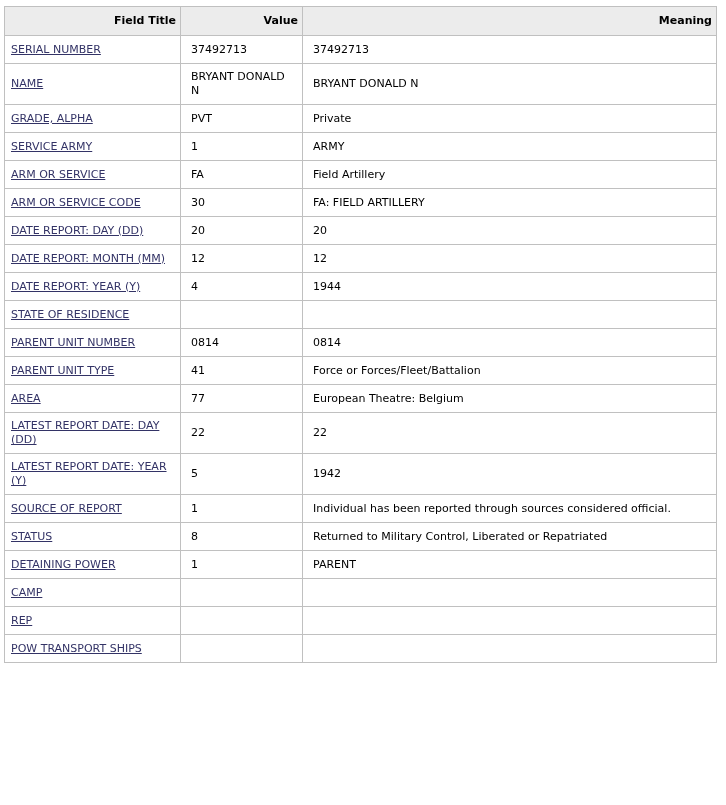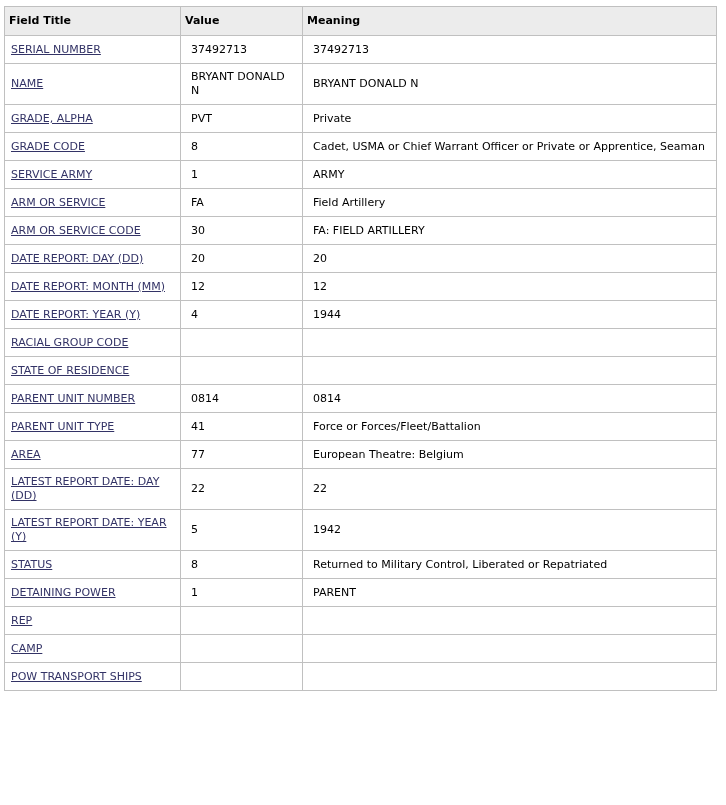--- a/index.html
+++ b/index.html
@@ -21,21 +21,21 @@
   table.records th,
   table.records td {
     border: 1px solid #c0c0c0;
     vertical-align: middle;
     line-height: 14px;
     word-wrap: break-word;
   }
   table.records th {
     background: #ececec;
     font-weight: bold;
-    text-align: left;
+    text-align: right;
     padding: 7px 4px;
     font-size: 11px;
     color: #000000;
   }
   td.field-cell {
     padding: 6px 4px 6px 6px;
     height: 15px;
   }
   td.value-cell {
     padding: 6px 8px 6px 10px;
@@ -85,27 +85,20 @@
   </tr>
 
   <tr>
     <td class="field-cell">
       <a class="field-link" href="#">GRADE, ALPHA</a>
     </td>
     <td class="value-cell">PVT</td>
     <td class="meaning-cell">Private</td>
   </tr>
 
-  <tr>
-    <td class="field-cell">
-      <a class="field-link" href="#">GRADE CODE</a>
-    </td>
-    <td class="value-cell">8</td>
-    <td class="meaning-cell">Cadet, USMA or Chief Warrant Officer or Private or Apprentice, Seaman</td>
-  </tr>
 
   <tr>
     <td class="field-cell">
       <a class="field-link" href="#">SERVICE ARMY</a>
     </td>
     <td class="value-cell">1</td>
     <td class="meaning-cell">ARMY</td>
   </tr>
 
   <tr>
@@ -141,27 +134,20 @@
   </tr>
 
   <tr>
     <td class="field-cell">
       <a class="field-link" href="#">DATE REPORT: YEAR (Y)</a>
     </td>
     <td class="value-cell">4</td>
     <td class="meaning-cell">1944</td>
   </tr>
 
-  <tr>
-    <td class="field-cell">
-      <a class="field-link" href="#">RACIAL GROUP CODE</a>
-    </td>
-    <td class="value-cell"></td>
-    <td class="meaning-cell"></td>
-  </tr>
 
   <tr>
     <td class="field-cell">
       <a class="field-link" href="#">STATE OF RESIDENCE</a>
     </td>
     <td class="value-cell"></td>
     <td class="meaning-cell"></td>
   </tr>
 
 
@@ -199,48 +185,55 @@
 
 
   <tr>
     <td class="field-cell">
       <a class="field-link" href="#">LATEST REPORT DATE: YEAR (Y)</a>
     </td>
     <td class="value-cell">5</td>
     <td class="meaning-cell">1942</td>
   </tr>
 
+  <tr>
+    <td class="field-cell">
+      <a class="field-link" href="#">SOURCE OF REPORT</a>
+    </td>
+    <td class="value-cell">1</td>
+    <td class="meaning-cell">Individual has been reported through sources considered official.</td>
+  </tr>
 
   <tr>
     <td class="field-cell">
       <a class="field-link" href="#">STATUS</a>
     </td>
     <td class="value-cell">8</td>
     <td class="meaning-cell">Returned to Military Control, Liberated or Repatriated</td>
   </tr>
 
   <tr>
     <td class="field-cell">
       <a class="field-link" href="#">DETAINING POWER</a>
     </td>
     <td class="value-cell">1</td>
     <td class="meaning-cell">PARENT</td>
   </tr>
 
   <tr>
     <td class="field-cell">
+      <a class="field-link" href="#">CAMP</a>
+    </td>
+    <td class="value-cell"></td>
+    <td class="meaning-cell"></td>
+  </tr>
+
+  <tr>
+    <td class="field-cell">
       <a class="field-link" href="#">REP</a>
-    </td>
-    <td class="value-cell"></td>
-    <td class="meaning-cell"></td>
-  </tr>
-
-  <tr>
-    <td class="field-cell">
-      <a class="field-link" href="#">CAMP</a>
     </td>
     <td class="value-cell"></td>
     <td class="meaning-cell"></td>
   </tr>
 
   <tr>
     <td class="field-cell">
       <a class="field-link" href="#">POW TRANSPORT SHIPS</a>
     </td>
     <td class="value-cell"></td>

